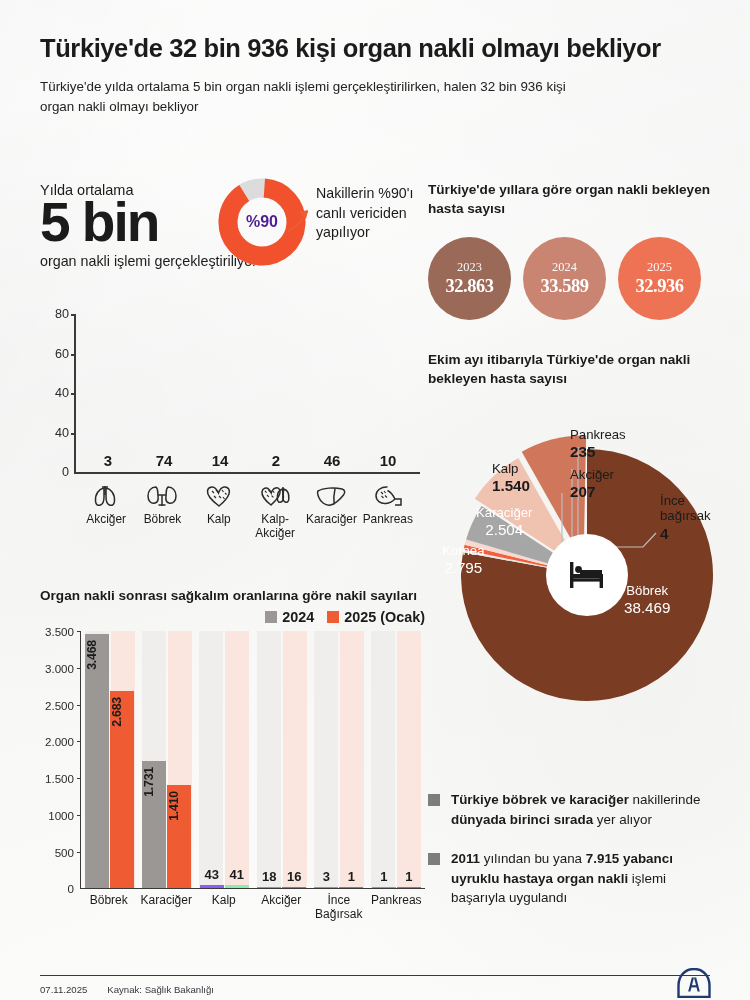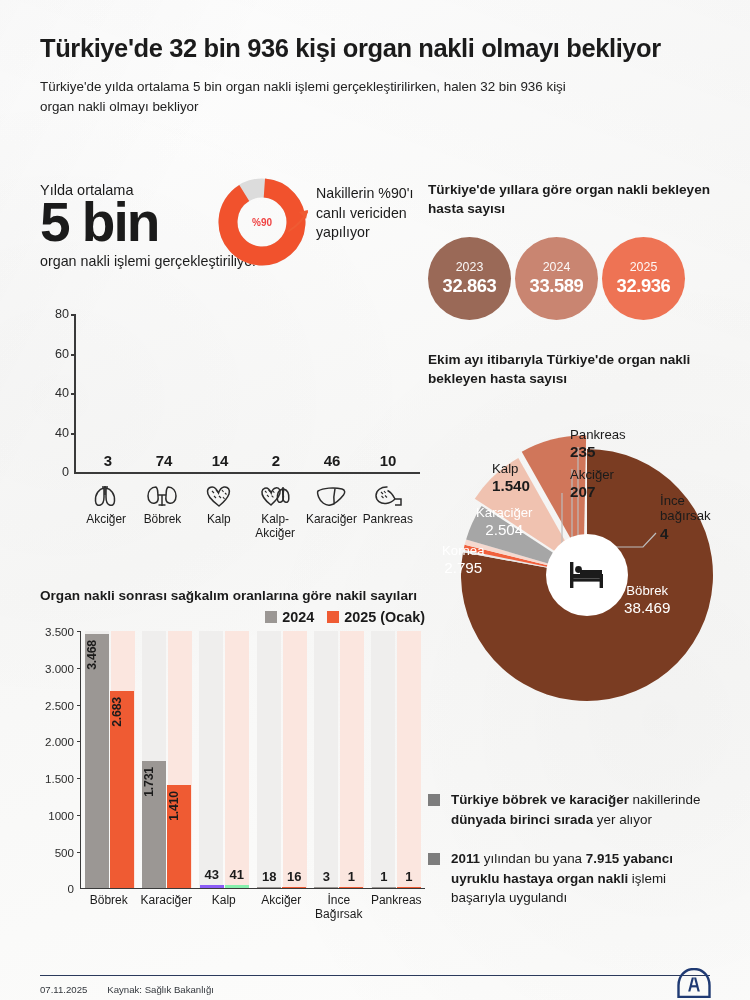--- a/index.html
+++ b/index.html
@@ -26,28 +26,28 @@
   h1.title{font-size:25.5px;font-weight:bold;letter-spacing:-0.4px;margin-top:34px;line-height:1.12;}
   p.subtitle{font-size:13.4px;line-height:1.52;margin-top:14px;color:#222;max-width:560px;}
 
   
   .avg-block{position:absolute;left:40px;top:148px;width:360px;}
   .avg-small{font-size:14.5px;color:#1b1b1b;}
   .avg-big{font-size:55px;font-weight:bold;line-height:0.96;letter-spacing:-2px;margin-top:-2px;}
   .avg-foot{font-size:14.3px;margin-top:4px;}
   .donut-wrap{position:absolute;left:178px;top:-4px;width:88px;height:88px;}
   .donut-label{position:absolute;left:0;top:0;width:88px;height:88px;display:flex;align-items:center;justify-content:center;
-    font-size:10px;font-weight:bold;color:#ef4444;}
+    font-size:16px;font-weight:bold;color:#4c1d95;}
   .donut-note{position:absolute;left:276px;top:2px;font-size:14.2px;line-height:1.38;width:130px;}
   .arrow-ico{position:absolute;left:246px;top:24px;width:26px;height:28px;}
 
   
   .years-block{position:absolute;left:428px;top:146px;width:290px;}
   .sec-title{font-size:13.6px;font-weight:bold;line-height:1.42;}
-  .circles{display:flex;gap:4px;margin-top:18px;}
+  .circles{display:flex;gap:12px;margin-top:18px;font-family:Liberation Serif, serif;}
   .yr-circle{width:83px;height:83px;border-radius:50%;display:flex;flex-direction:column;
     align-items:center;justify-content:center;color:#fff;}
   .yr-y{font-size:12.4px;opacity:.95;margin-bottom:1px;}
   .yr-v{font-size:18.4px;font-weight:bold;letter-spacing:-0.4px;}
 
   
   .centers{position:absolute;left:40px;top:262px;width:380px;}
   .bchart{position:relative;height:160px;margin-top:18px;margin-left:34px;border-left:2px solid #3a3a3a;border-bottom:2px solid #3a3a3a;}
   .yt{position:absolute;right:calc(100% + 7px);font-size:12.6px;color:#2b2b2b;transform:translateY(-50%);}
   .ytick{position:absolute;right:100%;width:5px;border-top:2px solid #3a3a3a;}

